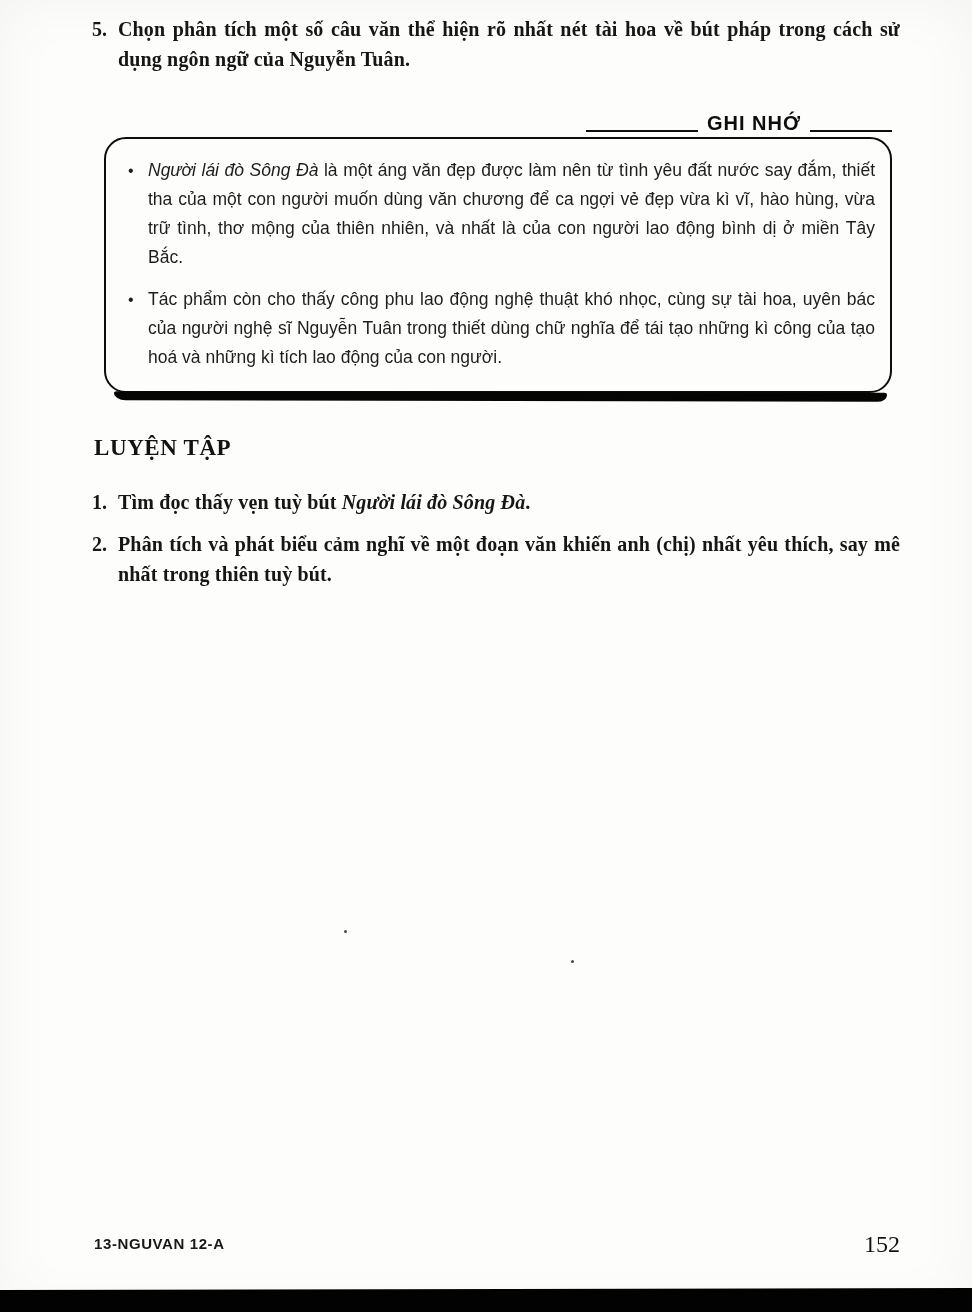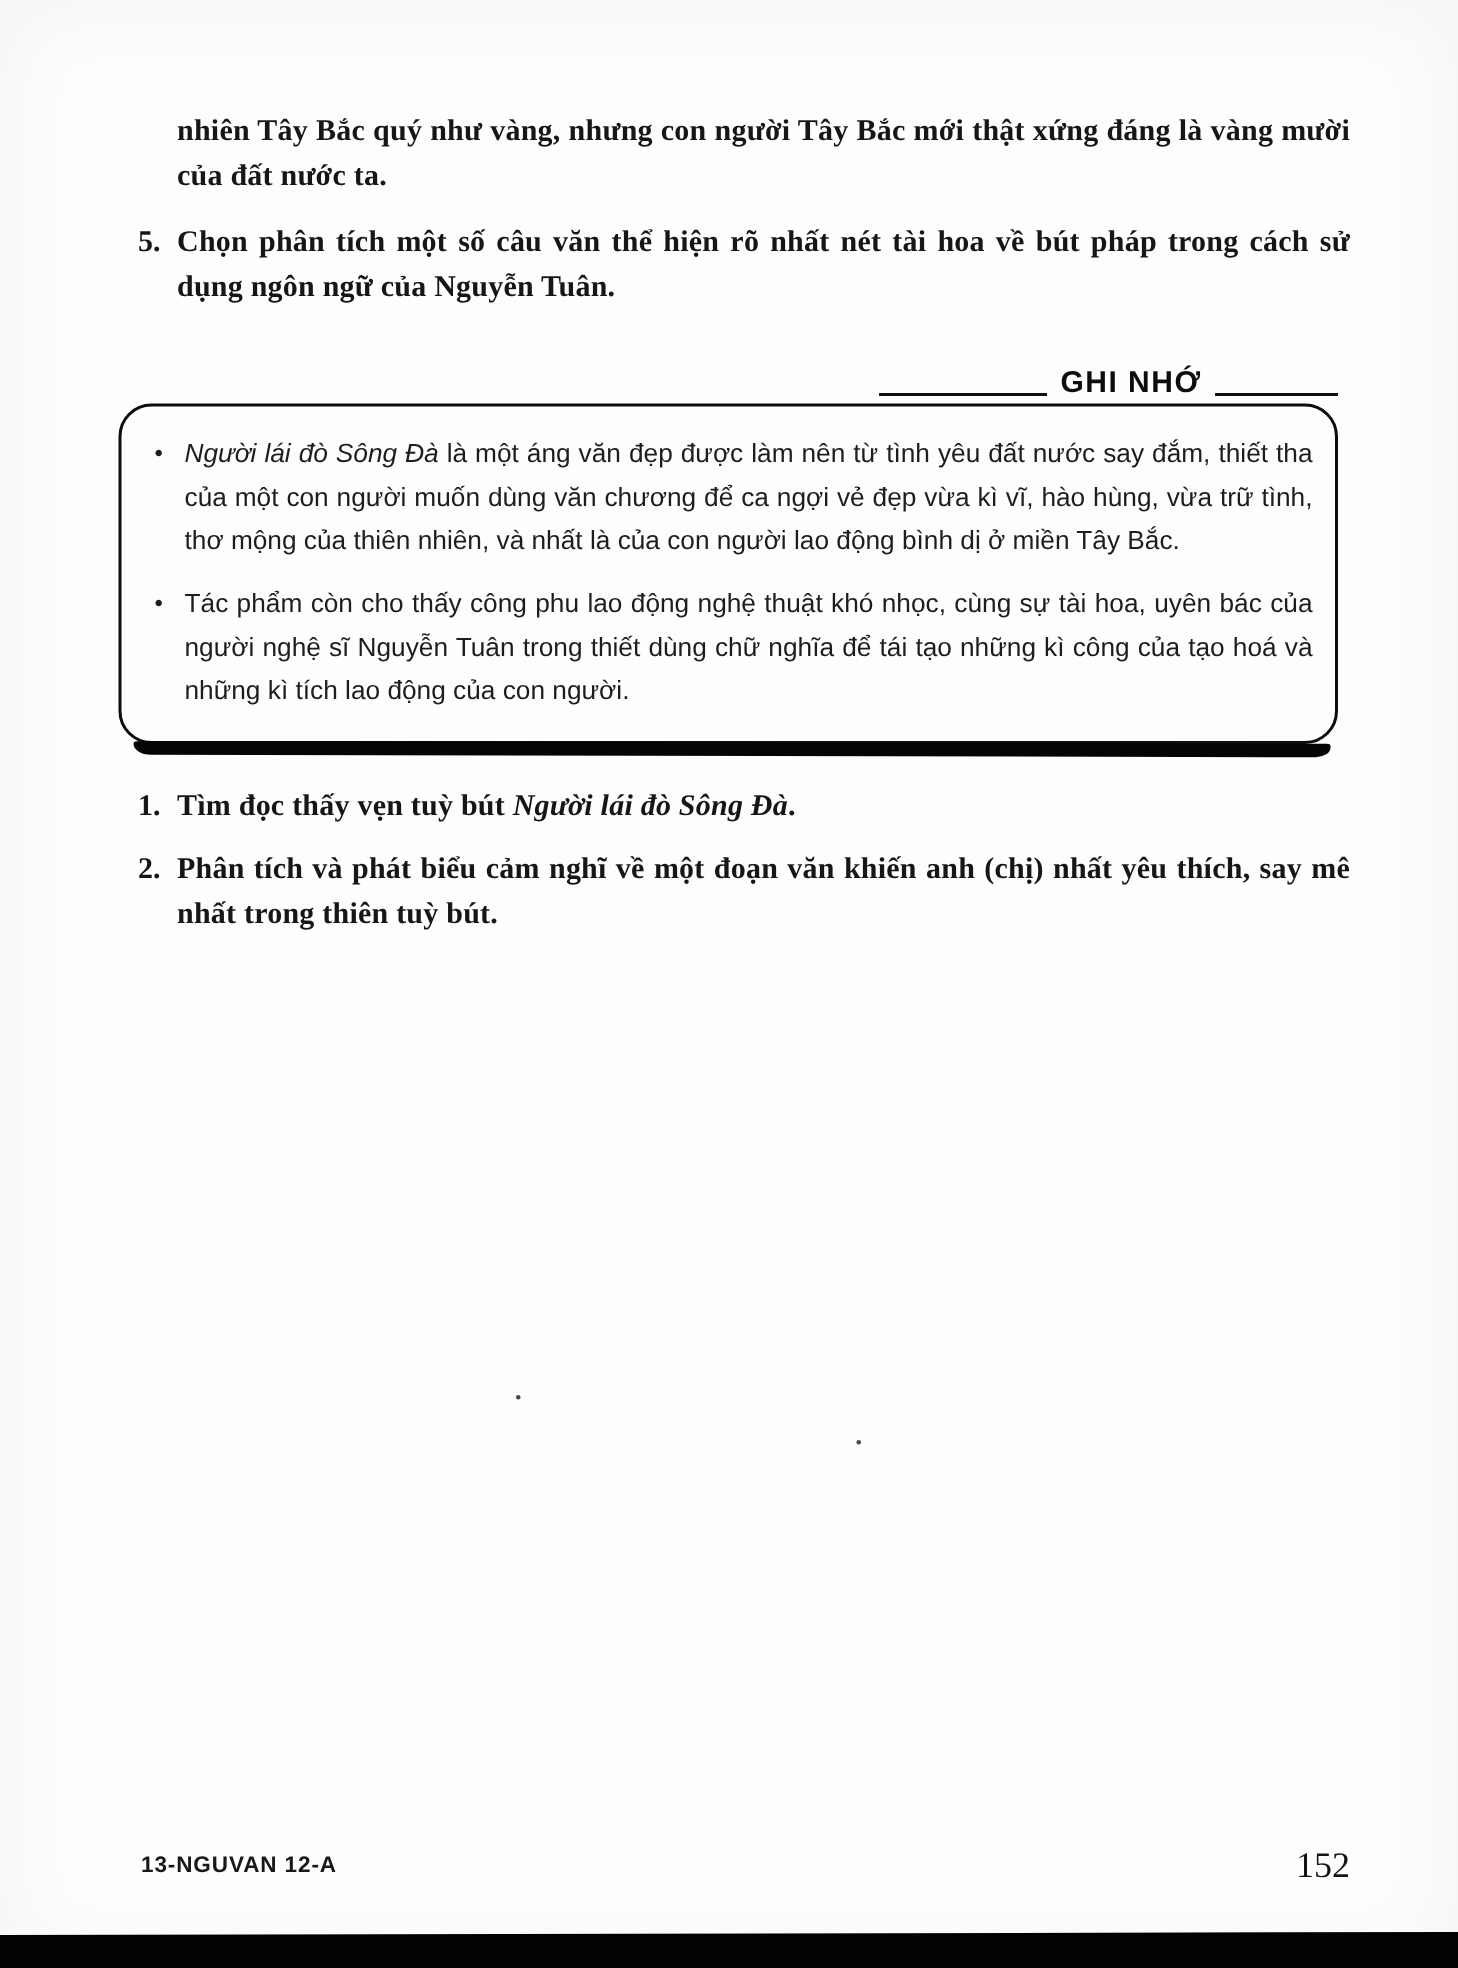--- a/index.html
+++ b/index.html
@@ -37,21 +37,21 @@
     width: 26px;
     flex-shrink: 0;
     font-size: 20px;
     line-height: 30px;
     font-weight: bold;
   }
   .q-text { flex: 1; }
 
   
   .gn-section {
-    margin: 34px 80px 0 79px;
+    margin: 34px 80px 0 104px;
   }
   .gn-label-row {
     display: flex;
     justify-content: flex-end;
     align-items: flex-end;
     height: 26px;
   }
   .gn-line {
     border-bottom: 2.5px solid #0e0e0e;
     height: 0;
@@ -163,21 +163,20 @@
     background: #020202;
     transform: rotate(-0.12deg);
     border-radius: 4px 2px 0 0;
   }
 </style>
 </head>
 <body>
 
 <div class="page">
 
-  <p class="body-text continuation">nhiên Tây Bắc quý như vàng, nhưng con người Tây Bắc mới thật xứng đáng là vàng mười của đất nước ta.</p>
 
   <div class="q-item">
     <span class="q-num">5.</span>
     <span class="q-text body-text">Chọn phân tích một số câu văn thể hiện rõ nhất nét tài hoa về bút pháp trong cách sử dụng ngôn ngữ của Nguyễn Tuân.</span>
   </div>
 
   <div class="gn-section">
     <div class="gn-label-row">
       <span class="gn-line left"></span>
       <span class="gn-title">GHI NHỚ</span>
@@ -190,20 +189,21 @@
         <p class="gn-text"><i>Người lái đò Sông Đà</i><span> là một áng văn đẹp được làm nên từ tình yêu đất nước say đắm, thiết tha của một con người muốn dùng văn chương để ca ngợi vẻ đẹp vừa kì vĩ, hào hùng, vừa trữ tình, thơ mộng của thiên nhiên, và nhất là của con người lao động bình dị ở miền Tây Bắc.</span></p>
       </div>
 
       <div class="gn-bullet">
         <span class="gn-dot">•</span>
         <p class="gn-text">Tác phẩm còn cho thấy công phu lao động nghệ thuật khó nhọc, cùng sự tài hoa, uyên bác của người nghệ sĩ Nguyễn Tuân trong thiết dùng chữ nghĩa để tái tạo những kì công của tạo hoá và những kì tích lao động của con người.</p>
       </div>
     </div>
   </div>
 
+  <h2 class="lt-title">LUYỆN TẬP</h2>
 
   <div class="q-item lt-item-first">
     <span class="q-num">1.</span>
     <span class="q-text body-text"><span>Tìm đọc thấy vẹn tuỳ bút </span><i>Người lái đò Sông Đà</i><span>.</span></span>
   </div>
 
   <div class="q-item lt-item">
     <span class="q-num">2.</span>
     <span class="q-text body-text">Phân tích và phát biểu cảm nghĩ về một đoạn văn khiến anh (chị) nhất yêu thích, say mê nhất trong thiên tuỳ bút.</span>
   </div>

